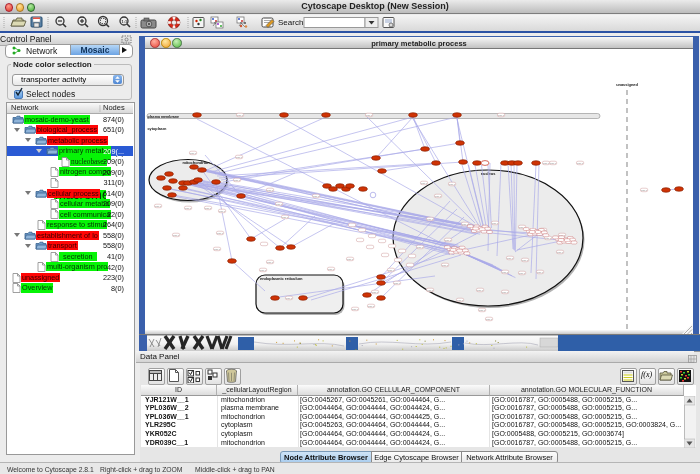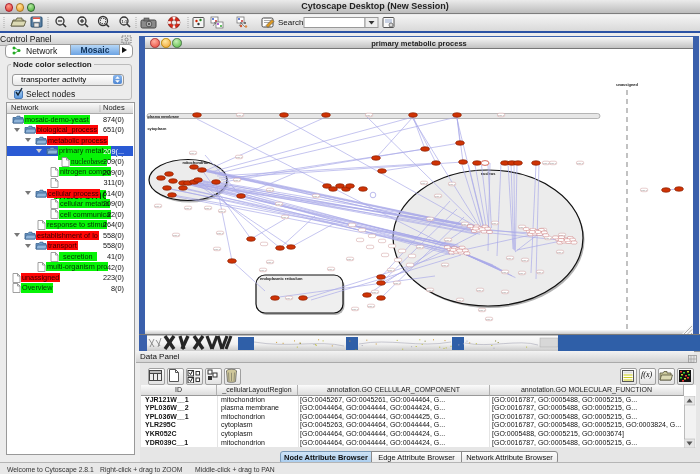--- a/index.html
+++ b/index.html
@@ -811,19 +811,19 @@
 <div class="abs" style="left:543px;top:10.5px;width:11px;height:51.5px;background:#f2f2f2;border-left:1px solid #bbb;"></div>
 <svg class="abs" style="left:543px;top:10.5px" width="11" height="52">
       <rect x="0" y="0" width="11" height="9" fill="#e6e6e6" stroke="#aaa" stroke-width="0.5"></rect>
       <path d="M5.5 2.5 L8.5 6.5 L2.5 6.5 Z" fill="#555"></path>
       <rect x="0" y="43" width="11" height="9" fill="#e6e6e6" stroke="#aaa" stroke-width="0.5"></rect>
       <path d="M5.5 49.5 L8.5 45.5 L2.5 45.5 Z" fill="#555"></path>
     </svg>
   </div>
 
 <div class="tabbtn" style="left:280px;width:90px;background:linear-gradient(#cfe4f7,#a7cbed);border-color:#7a9ab8;border-radius:3px 0 0 3px;font-weight:bold;line-height:11px;">Node Attribute Browser</div>
-<div class="tabbtn" style="left:371px;width:89px;line-height:11px;">Edge Attribute Browser</div>
+<div class="tabbtn" style="left:371px;width:89px;line-height:11px;">Edge Cytoscape Browser</div>
 <div class="tabbtn" style="left:461px;width:95px;border-radius:0 3px 3px 0;line-height:11px;">Network Attribute Browser</div>
 
 <div class="abs statusbar"></div>
 <div class="sbt abs" style="left:7px;">Welcome to Cytoscape 2.8.1</div>
 <div class="sbt abs" style="left:100px;">Right-click + drag to ZOOM</div>
 <div class="sbt abs" style="left:195px;">Middle-click + drag to PAN</div>
 
 </body></html>

